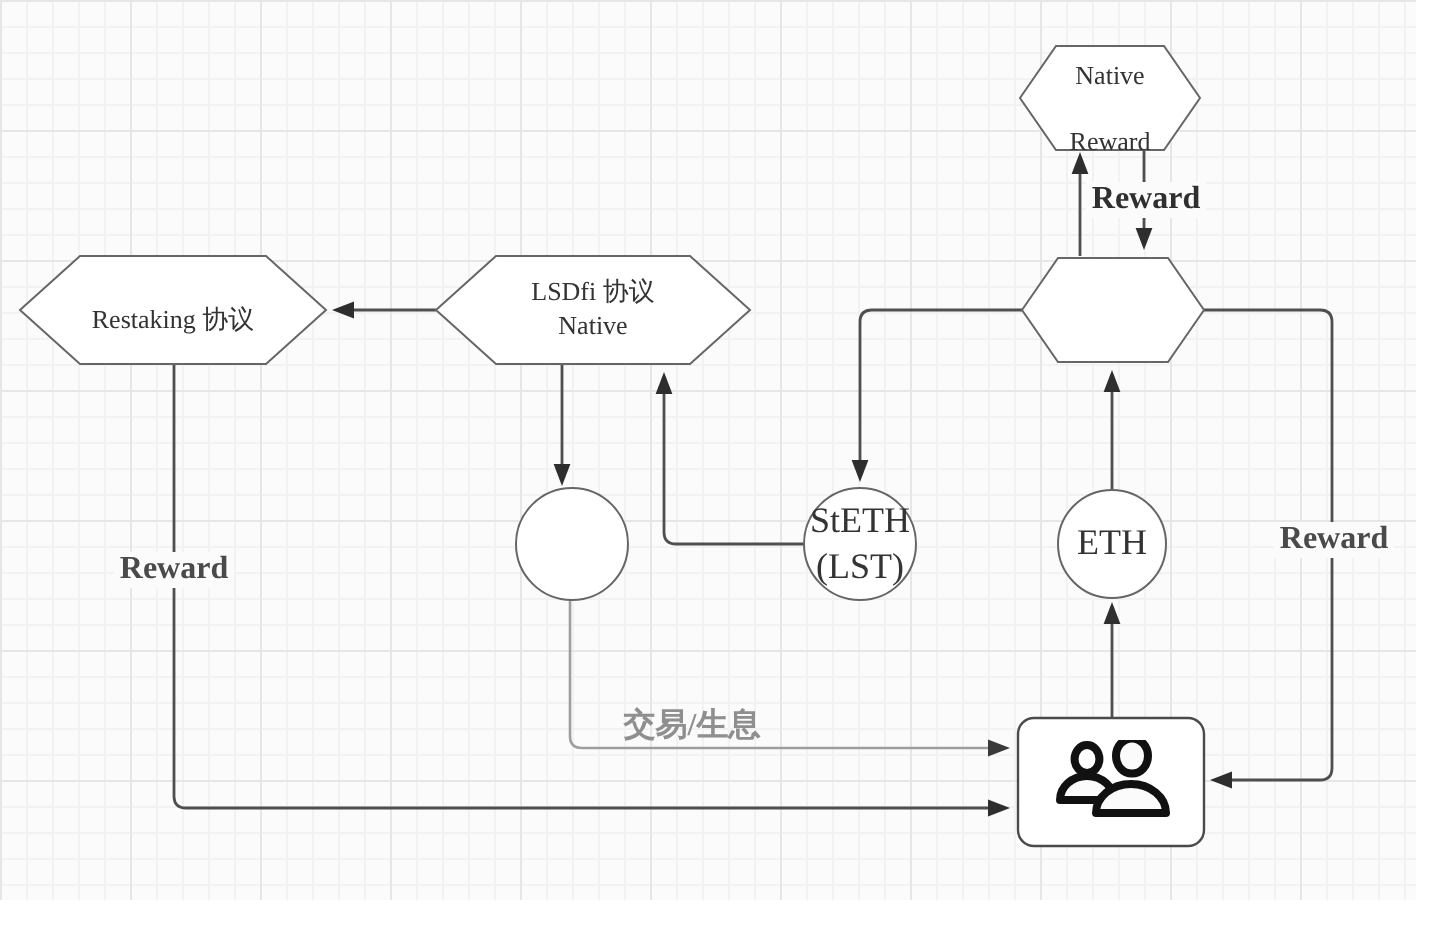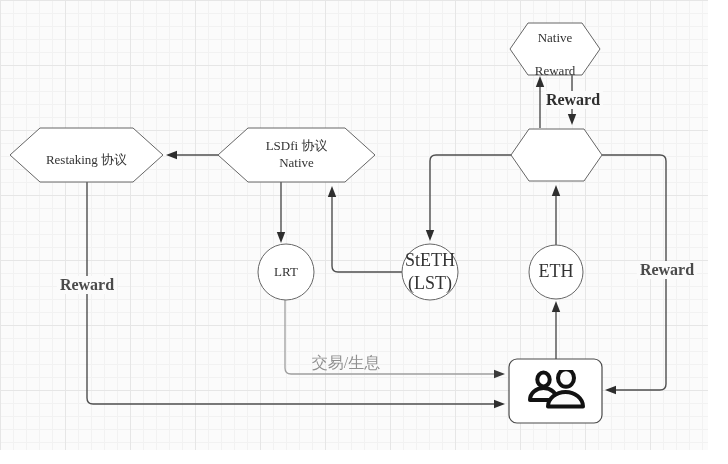--- a/index.html
+++ b/index.html
@@ -23,21 +23,21 @@
   }
   .node .l{white-space:nowrap;}
   .elabel{
     position:absolute;transform:translate(-50%,-50%);
     font-size:16px;white-space:nowrap;
   }
   .elabel.bold{font-weight:bold;}
   .elabel.masked{background:#fbfbfb;padding:0 3px;}
   .reward-top{color:#2f2f2f;}
   .reward-side{color:#4a4a4a;}
-  .trade{color:#8f8f8f;}
+  .trade{color:#8f8f8f;font-weight:bold;}
   .mask{position:absolute;background:#ffffff;}
   .mask.right{right:0;top:0;width:20px;height:464px;}
   .mask.bottom{left:0;bottom:0;width:728px;height:14px;}
 </style>
 </head>
 <body>
 
 <div class="canvas">
 
   <svg class="layer" width="728" height="464" viewBox="0 0 728 464">
@@ -100,23 +100,20 @@
 
   <div class="node" style="left:10px;top:128px;width:153px;height:64px;justify-content:center;">
     <span class="l">Restaking 协议</span>
   </div>
 
   <div class="node" style="left:218px;top:128px;width:157px;height:54px;">
     <span class="l">LSDfi 协议</span>
     <span class="l">Native</span>
   </div>
 
-  <div class="node" style="left:258px;top:244px;width:56px;height:56px;">
-    <span class="l">LRT</span>
-  </div>
 
   <div class="node" style="left:402px;top:244px;width:56px;height:56px;font-size:18px;">
     <span class="l">StETH</span>
     <span class="l">(LST)</span>
   </div>
 
   <div class="node" style="left:529px;top:245px;width:54px;height:54px;font-size:18px;">
     <span class="l">ETH</span>
   </div>
 

